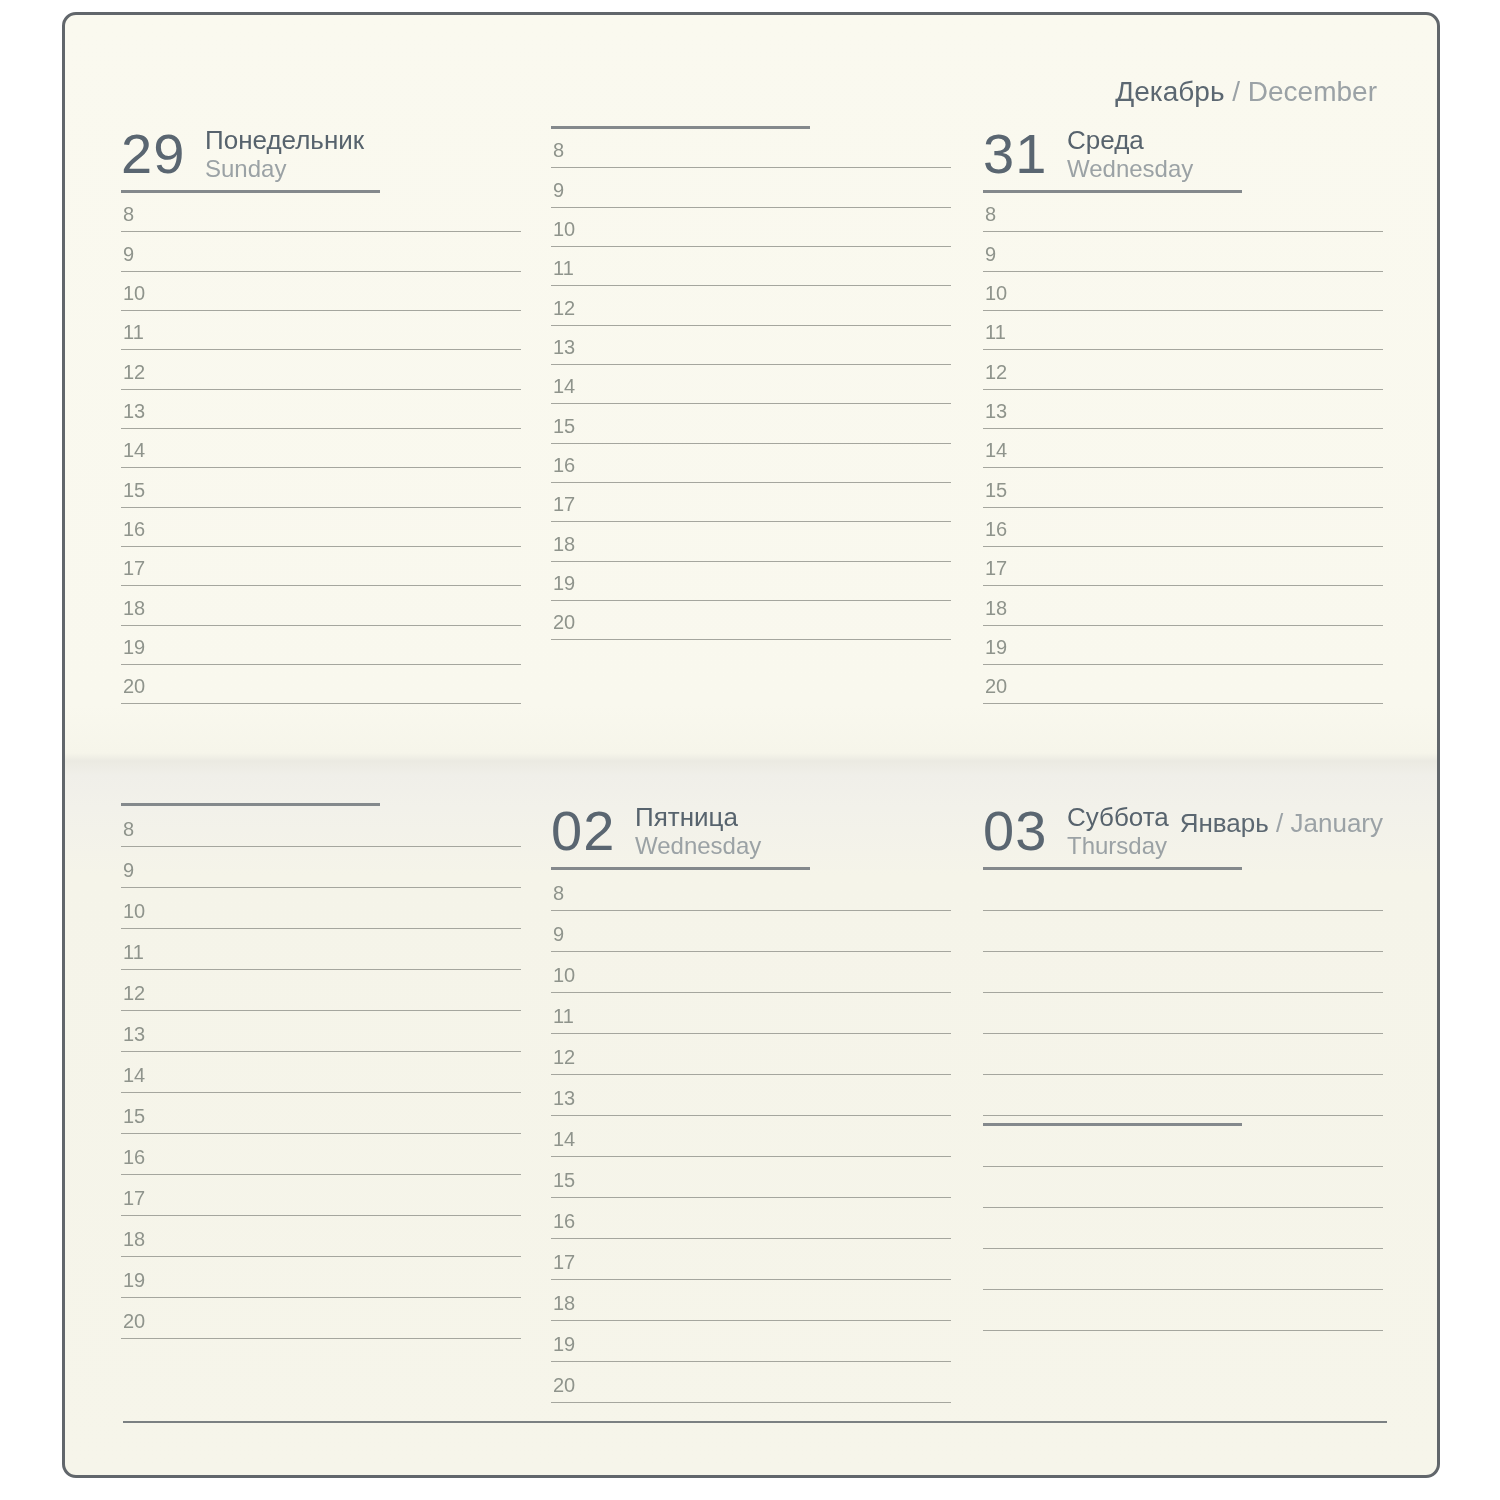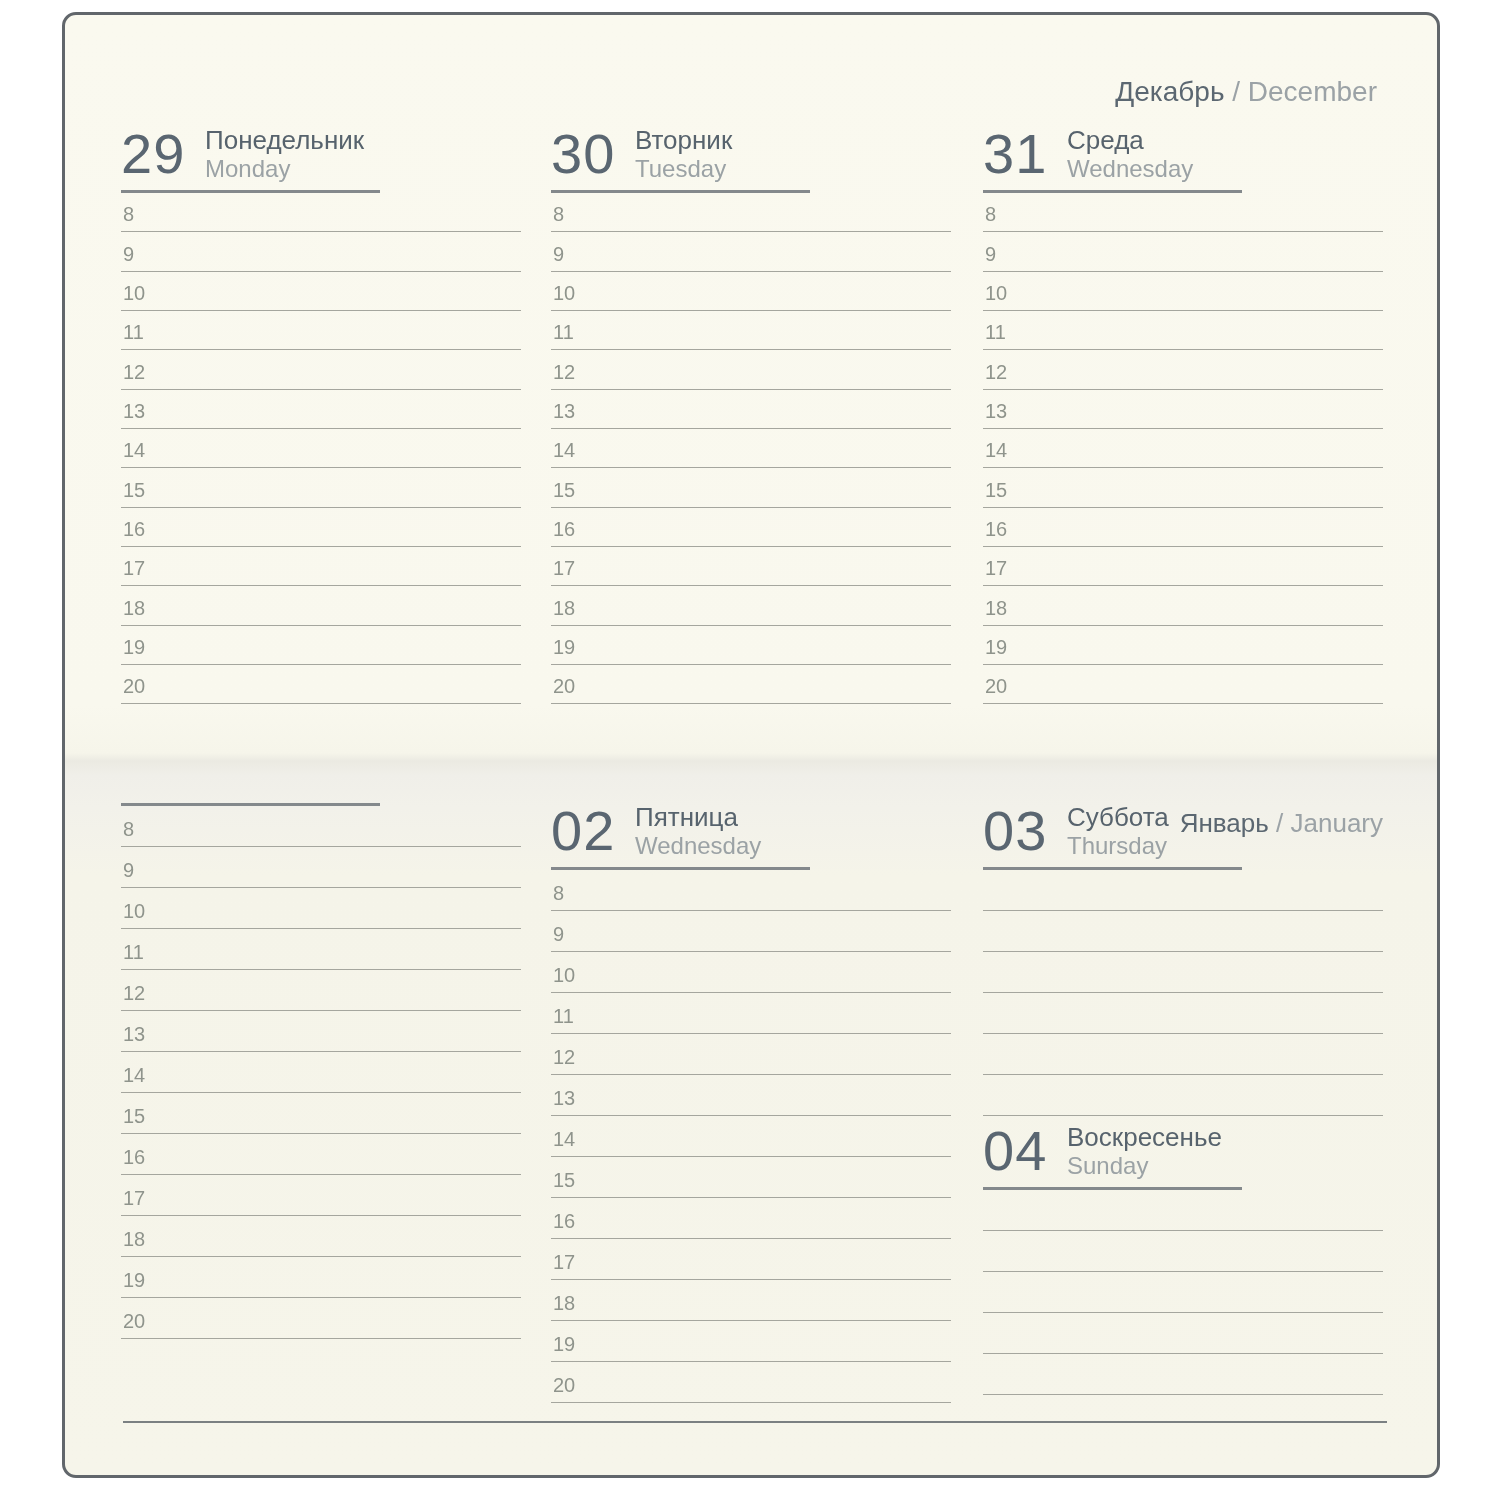--- a/index.html
+++ b/index.html
@@ -54,21 +54,21 @@
 
   <div class="month-label month-top">
     <span class="ru">Декабрь</span><span class="sep"> / </span><span class="en">December</span>
   </div>
 
   <div class="day-col col-a sec-top">
     <div class="day-head">
       <div class="day-num">29</div>
       <div class="day-names">
         <span class="day-ru">Понедельник</span>
-        <span class="day-en">Monday</span>
+        <span class="day-en">Sunday</span>
       </div>
     </div>
     <div class="day-rule"></div>
     <div class="rows">
         <div class="row">
           <span class="hour">8</span>
         </div>
         <div class="row">
           <span class="hour">9</span>
         </div>
@@ -102,27 +102,20 @@
         <div class="row">
           <span class="hour">19</span>
         </div>
         <div class="row">
           <span class="hour">20</span>
         </div>
       </div>
   </div>
 
   <div class="day-col col-b sec-top">
-    <div class="day-head">
-      <div class="day-num">30</div>
-      <div class="day-names">
-        <span class="day-ru">Вторник</span>
-        <span class="day-en">Tuesday</span>
-      </div>
-    </div>
     <div class="day-rule"></div>
     <div class="rows">
         <div class="row">
           <span class="hour">8</span>
         </div>
         <div class="row">
           <span class="hour">9</span>
         </div>
         <div class="row">
           <span class="hour">10</span>
@@ -325,27 +318,20 @@
         <div class="row"></div>
         <div class="row"></div>
         <div class="row"></div>
         <div class="row"></div>
         <div class="row"></div>
         <div class="row"></div>
       </div>
   </div>
 
   <div class="sunday-block">
-    <div class="day-head">
-      <div class="day-num">04</div>
-      <div class="day-names">
-        <span class="day-ru">Воскресенье</span>
-        <span class="day-en">Sunday</span>
-      </div>
-    </div>
     <div class="day-rule"></div>
     <div class="rows">
         <div class="row"></div>
         <div class="row"></div>
         <div class="row"></div>
         <div class="row"></div>
         <div class="row"></div>
       </div>
   </div>
 

